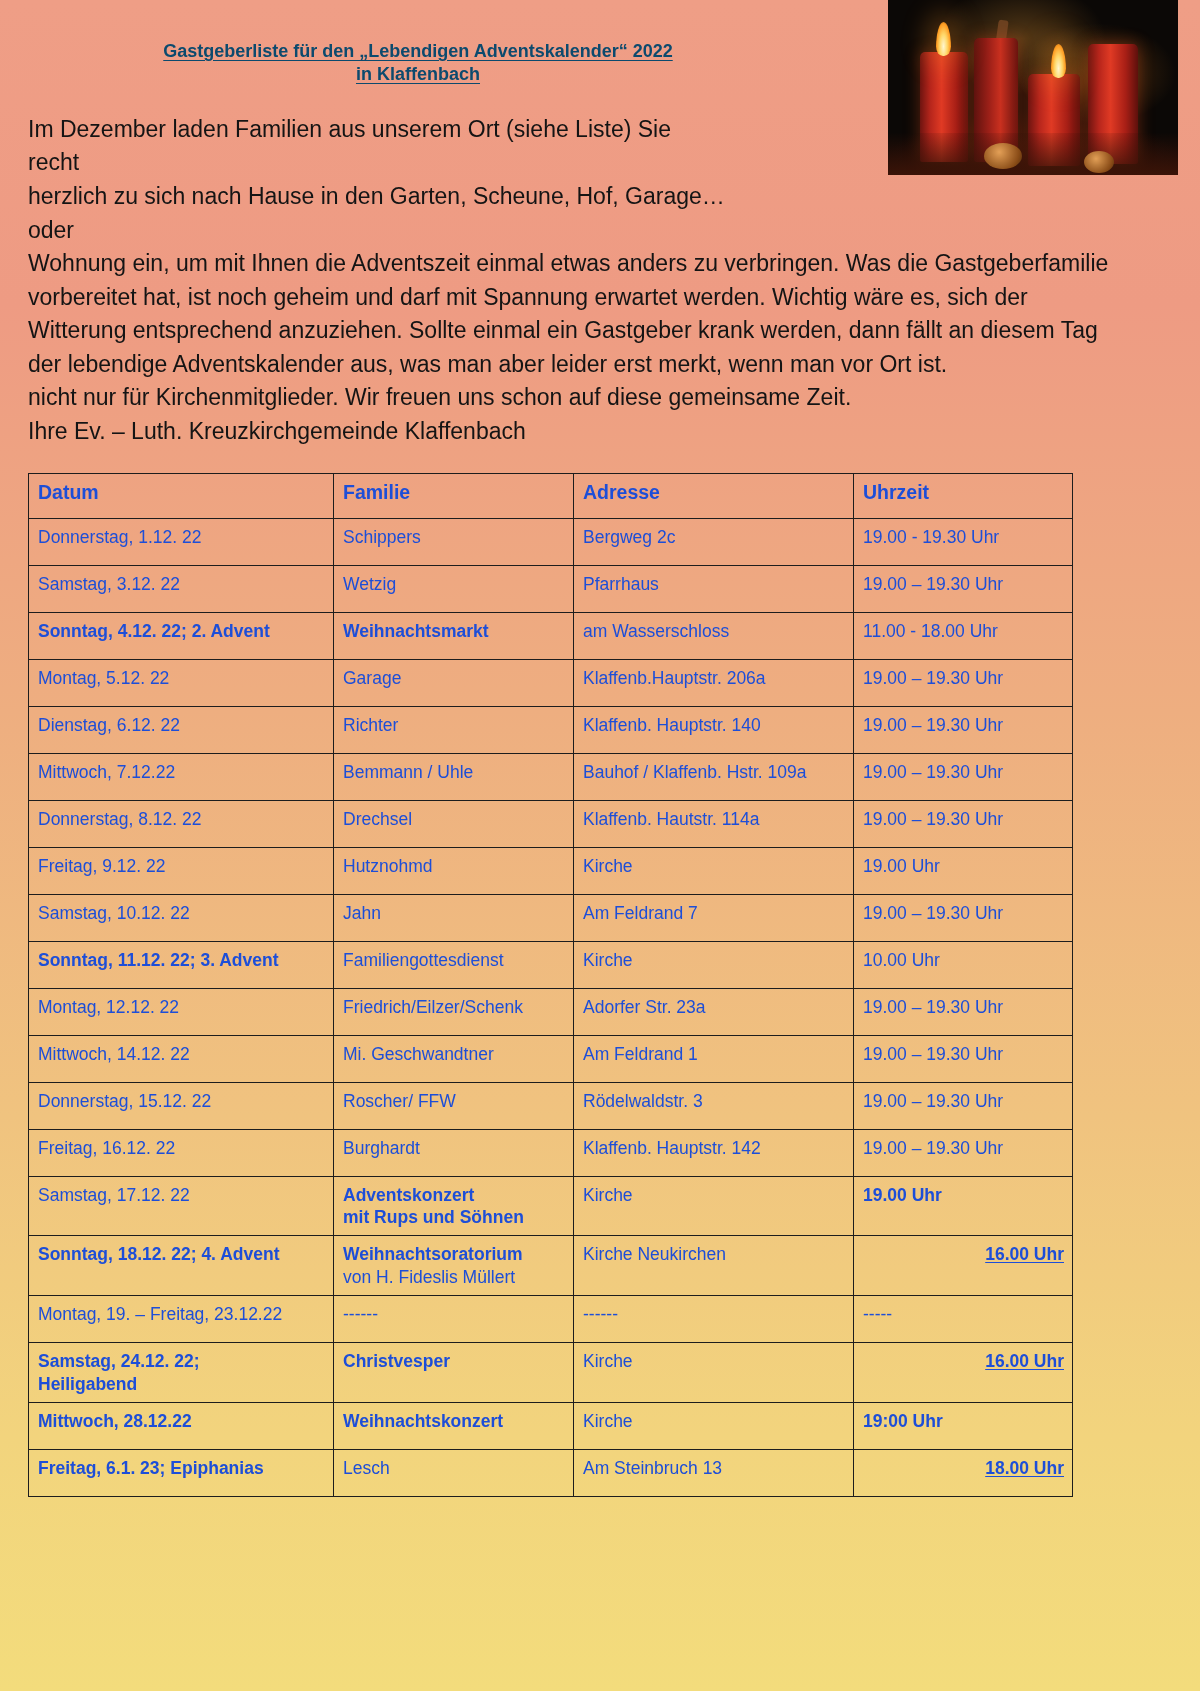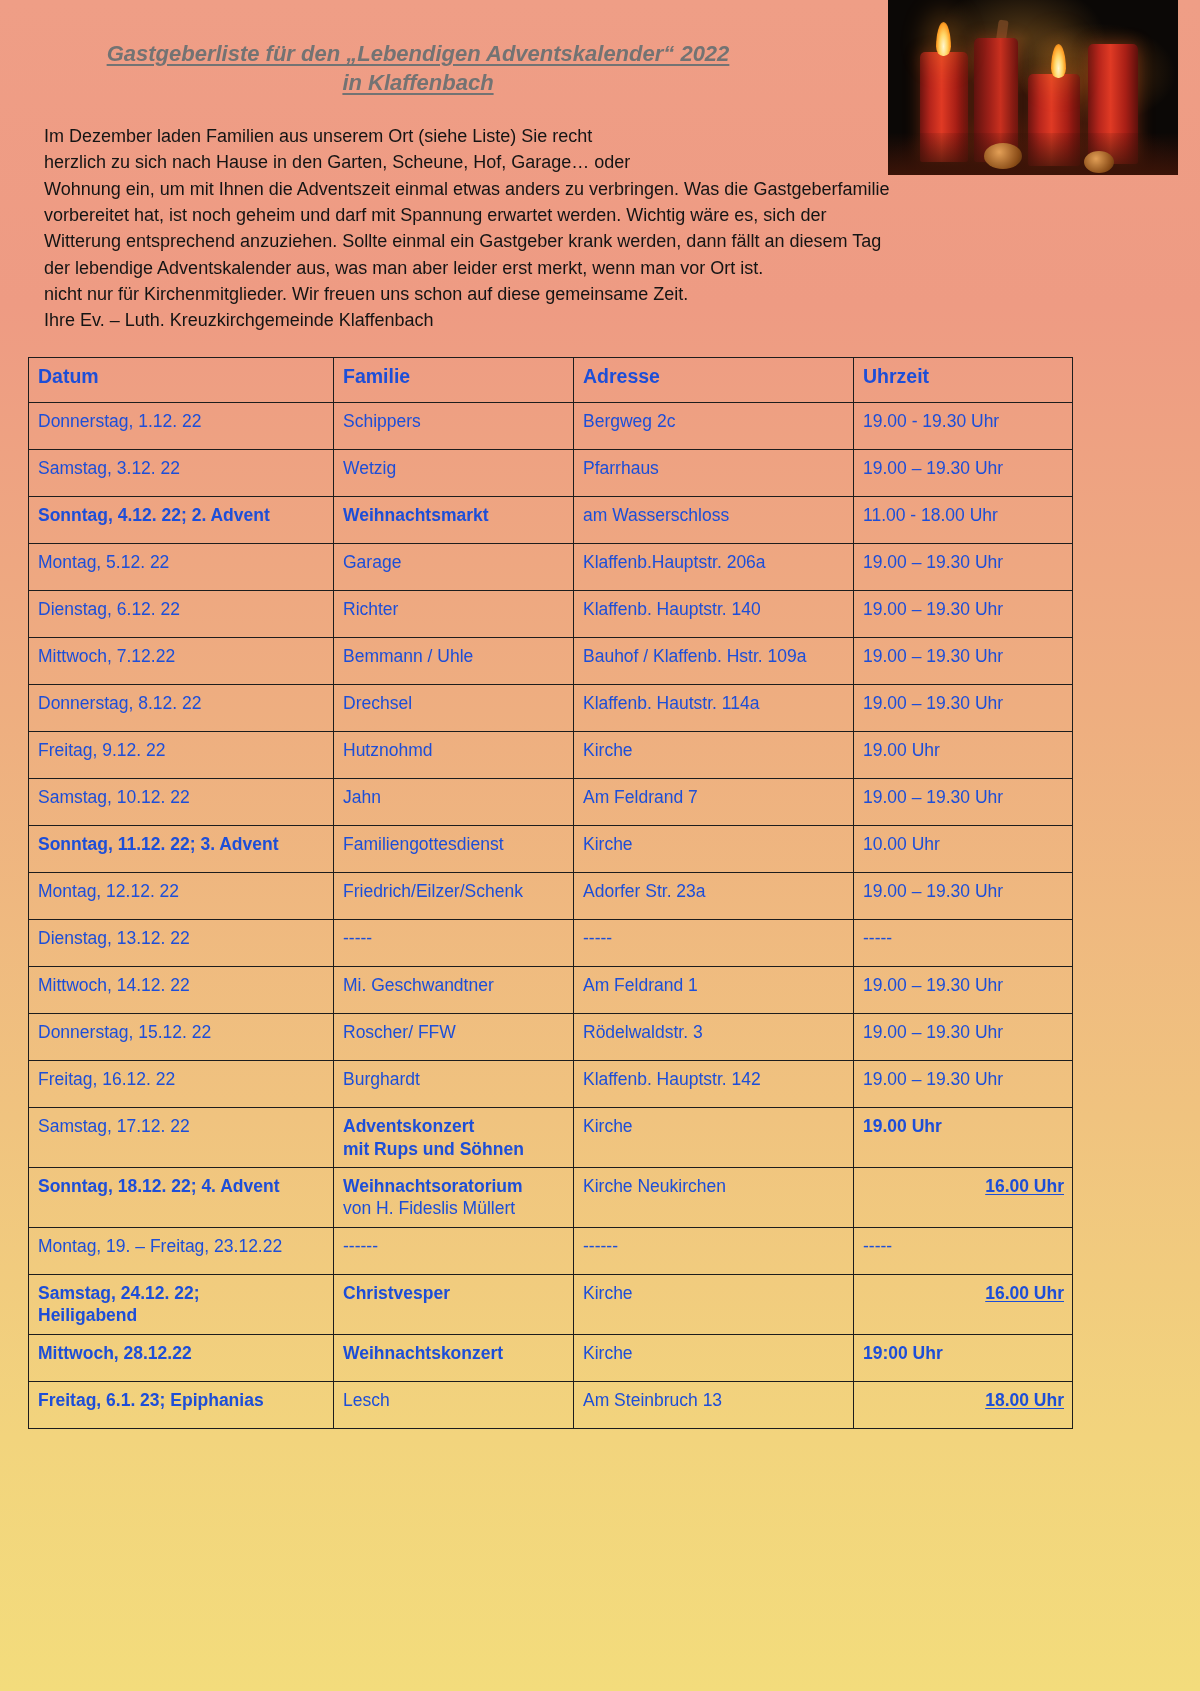--- a/index.html
+++ b/index.html
@@ -87,36 +87,35 @@
     background: #5b3317;
     border-radius: 3px;
     transform: rotate(-12deg);
   }
   .s1 { left: 108px; top: 20px; width: 10px; height: 40px; background: #6b4120; transform: rotate(8deg); }
 
   
   .title {
     margin: 14px 0 0 10px;
     width: 760px;
-    font-size: 22px;
+    font-size: 18px;
     font-weight: bold;
     line-height: 1.30;
-    color: #737373;
+    color: #0c4a6e;
     text-align: center;
-    font-style: italic;
   }
   .title .u {
     text-decoration: underline;
     text-underline-offset: 3px;
   }
 
   
   .intro {
-    margin: 26px 0 0 16px;
-    font-size: 18px;
+    margin: 26px 0 0 0;
+    font-size: 23px;
     line-height: 1.46;
     color: #141414;
   }
   .intro p { margin: 0; }
   .intro .narrow { width: 700px; }
 
   
   table {
     margin-top: 24px;
     border-collapse: collapse;
@@ -263,26 +262,20 @@
           <td>Kirche</td>
           <td>10.00 Uhr</td>
         </tr>
         <tr>
           <td>Montag, 12.12. 22</td>
           <td>Friedrich/Eilzer/Schenk</td>
           <td>Adorfer Str. 23a</td>
           <td>19.00 – 19.30 Uhr</td>
         </tr>
         <tr>
-          <td>Dienstag, 13.12. 22</td>
-          <td>-----</td>
-          <td>-----</td>
-          <td>-----</td>
-        </tr>
-        <tr>
           <td>Mittwoch, 14.12. 22</td>
           <td>Mi. Geschwandtner</td>
           <td>Am Feldrand 1</td>
           <td>19.00 – 19.30 Uhr</td>
         </tr>
         <tr>
           <td>Donnerstag, 15.12. 22</td>
           <td>Roscher/ FFW</td>
           <td>Rödelwaldstr. 3</td>
           <td>19.00 – 19.30 Uhr</td>

